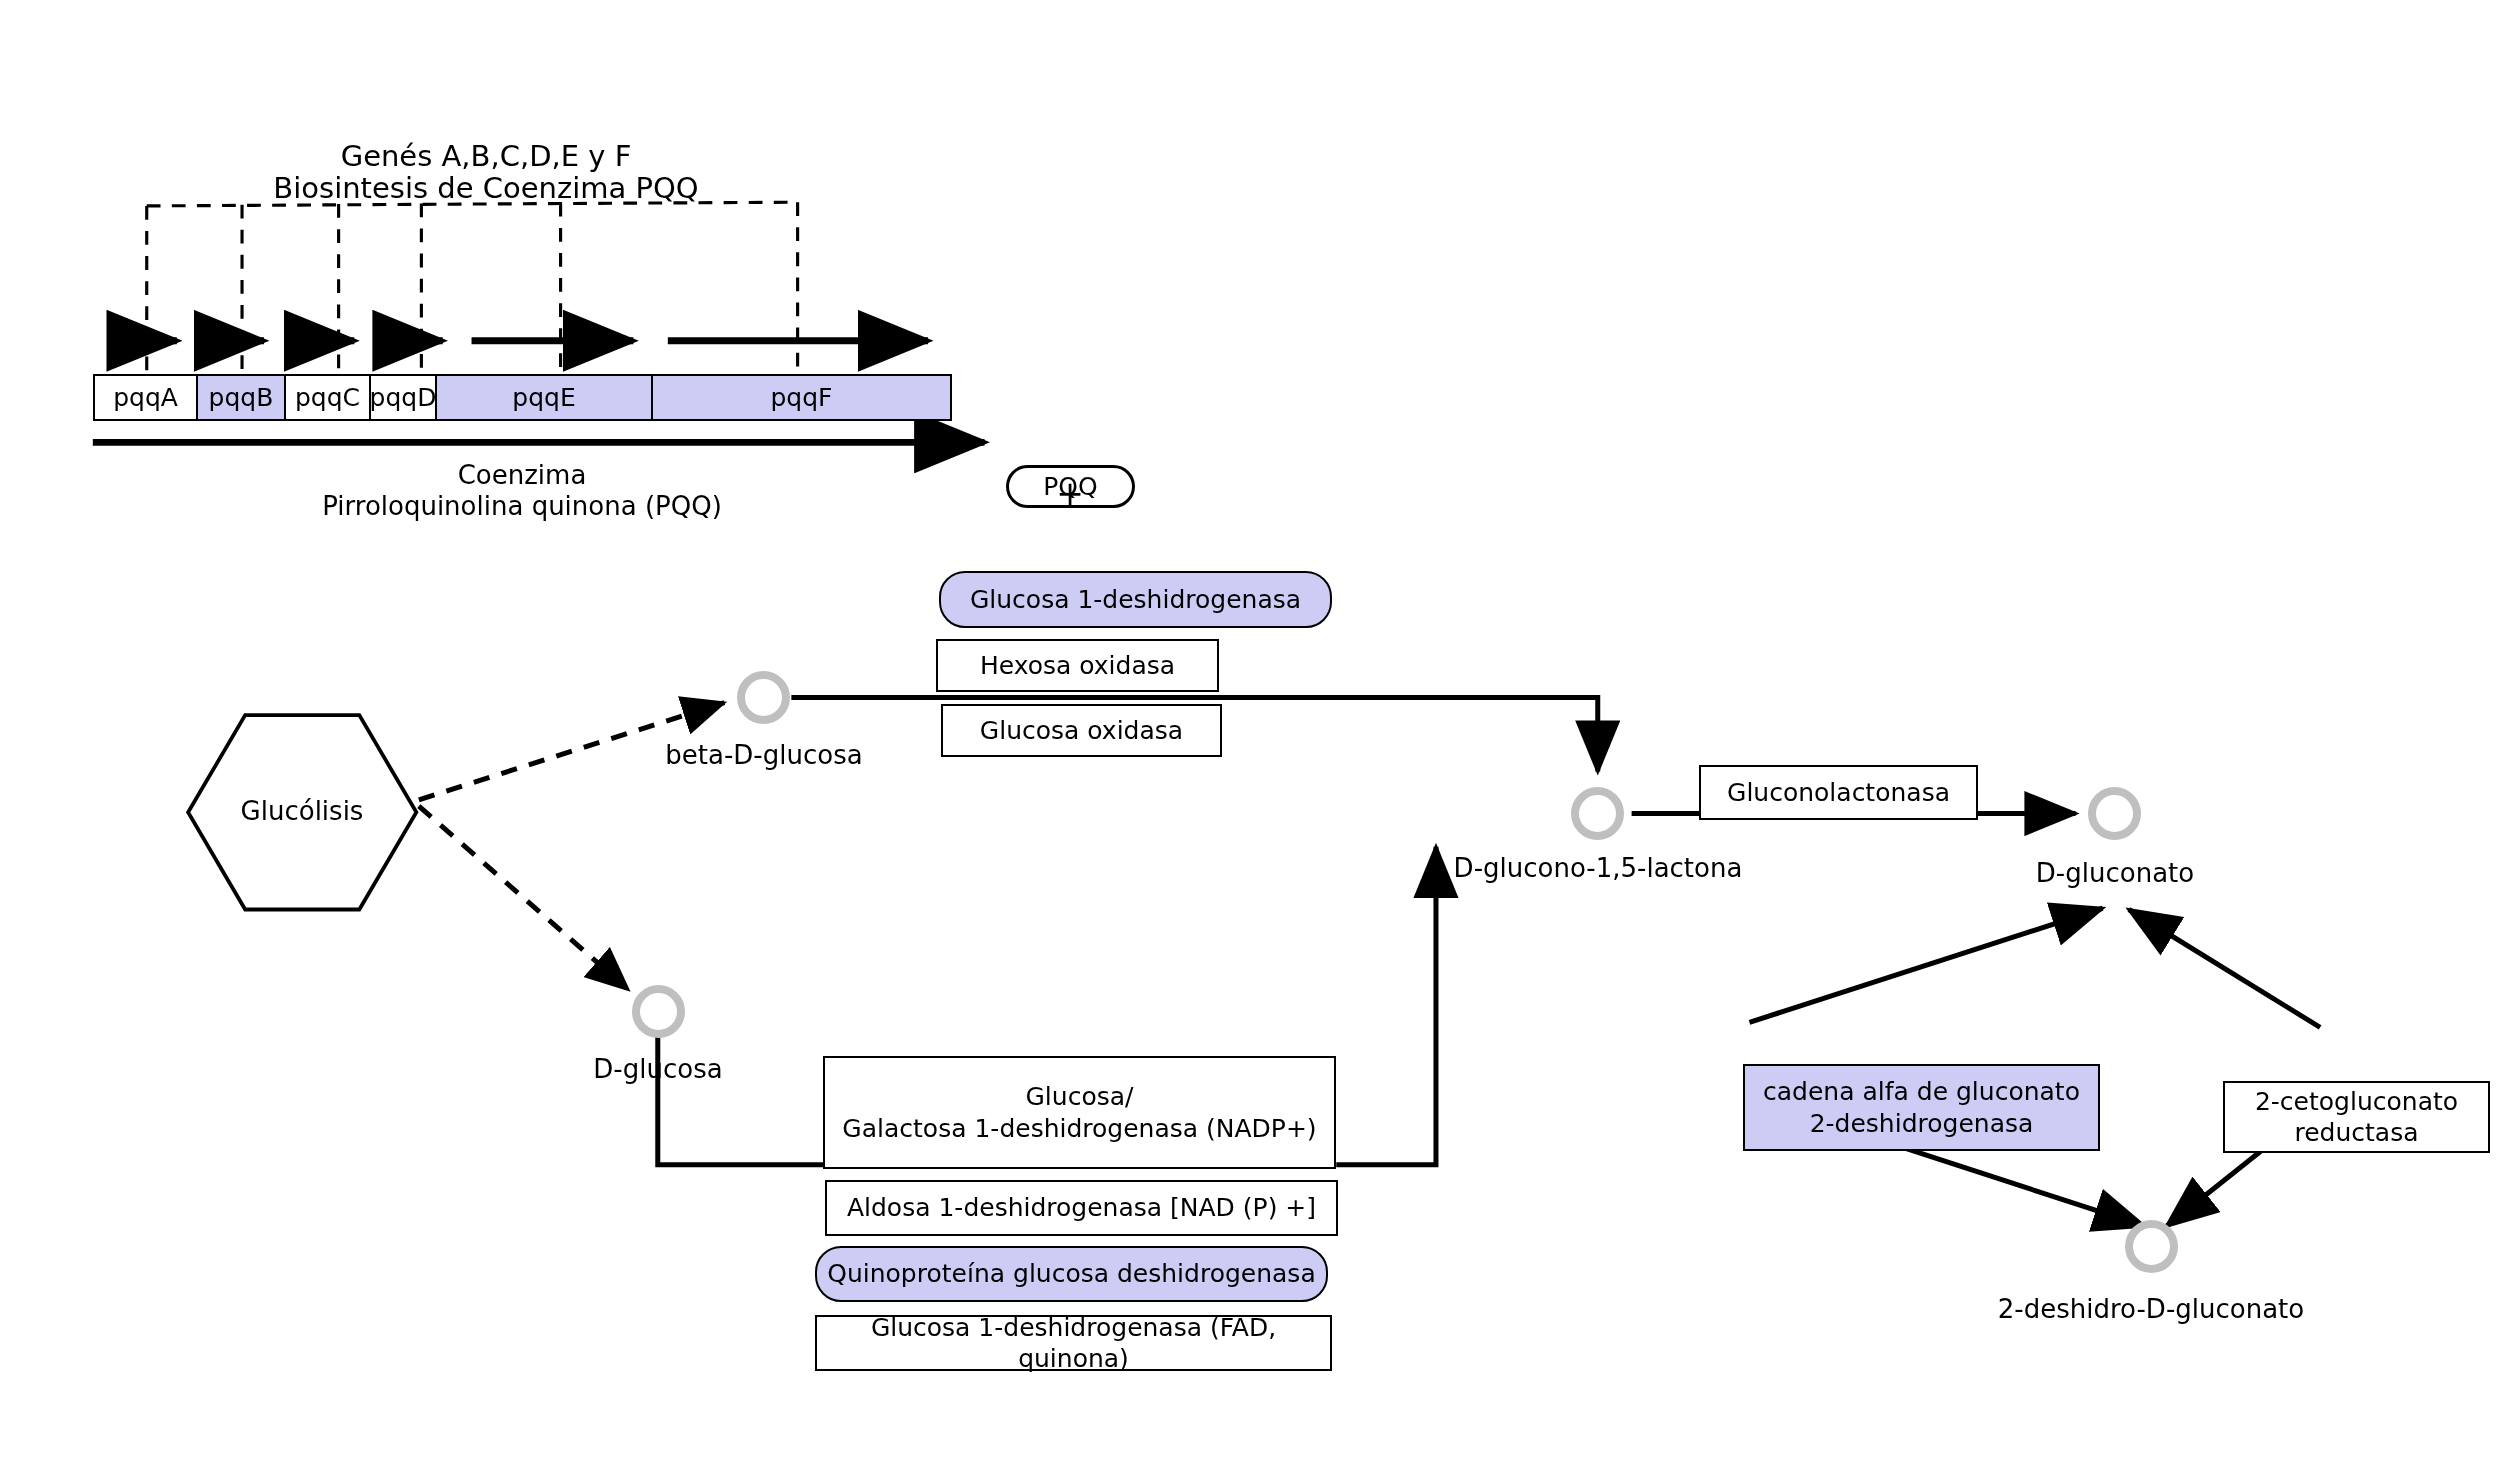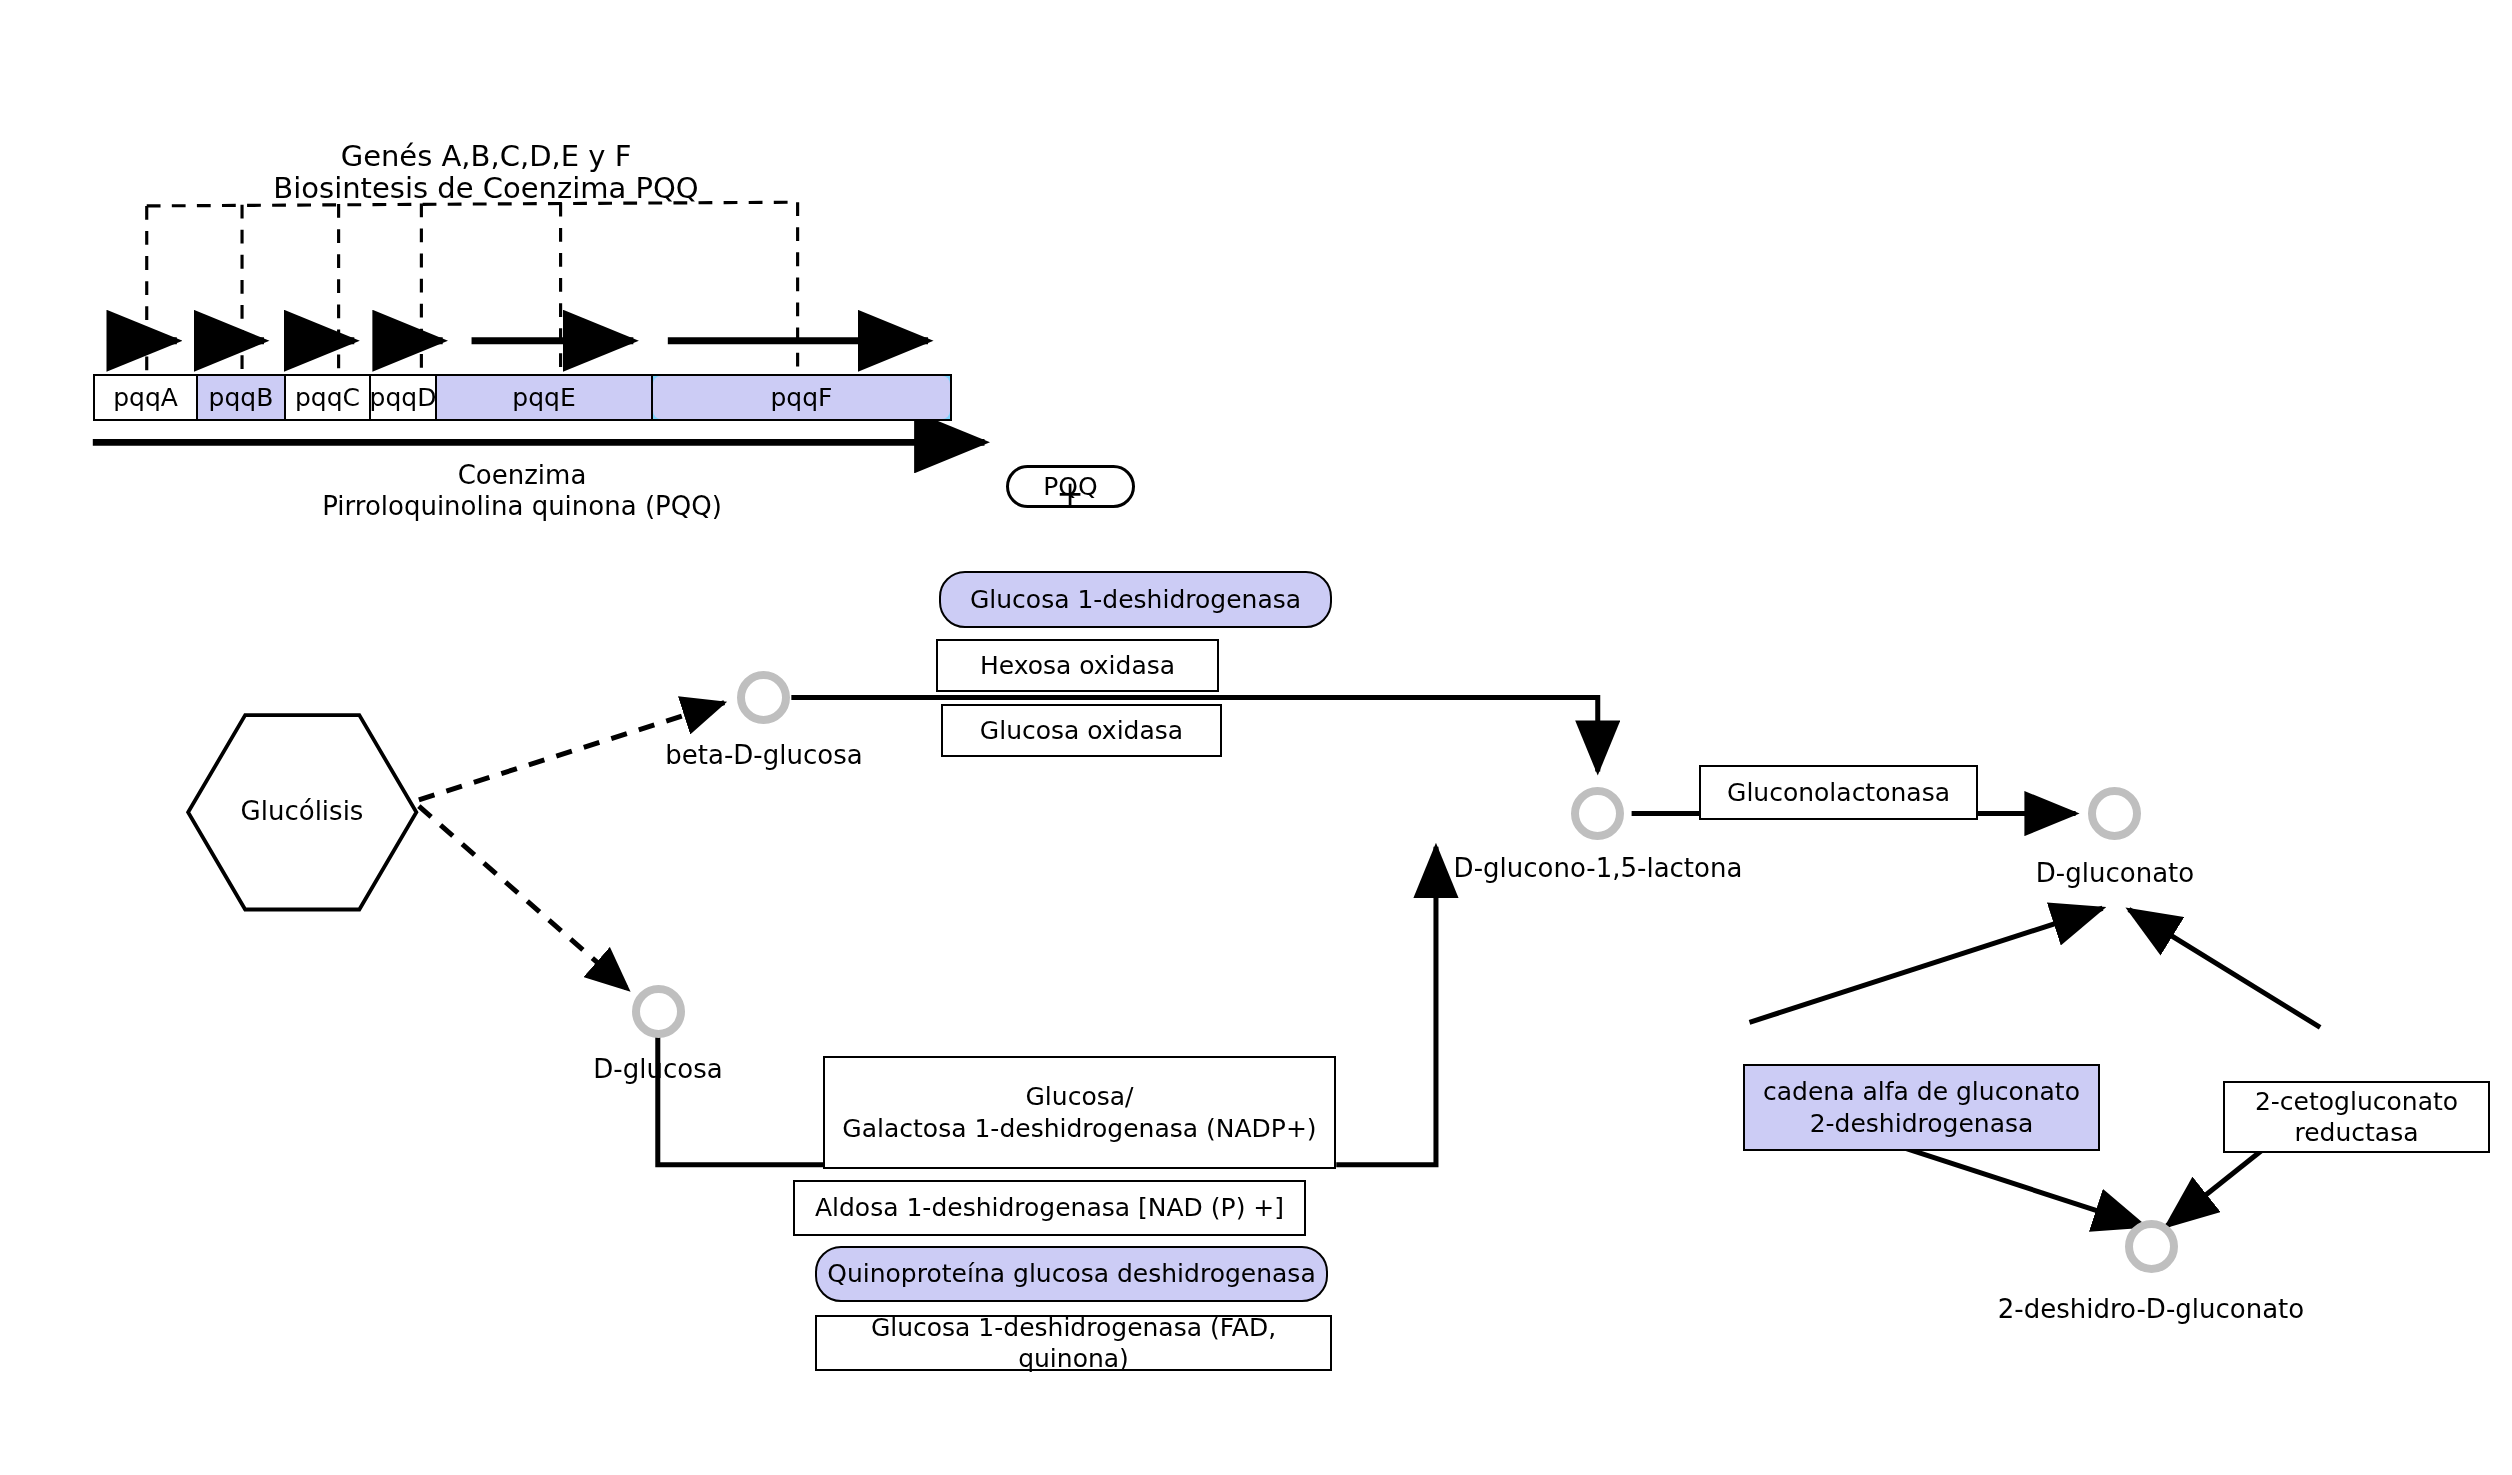--- a/index.html
+++ b/index.html
@@ -91,42 +91,42 @@
 
   <div class="txt title-txt ctr" style="left:486px;top:139px;">Genés A,B,C,D,E y F</div>
   <div class="txt title-txt ctr" style="left:486px;top:171px;">Biosintesis de Coenzima PQQ</div>
 
   <div class="gene-strip" style="left:93px;top:374px;width:859px;height:47px;">
     <div class="gene" style="width:103px;">pqqA</div>
     <div class="gene hl" style="width:88px;">pqqB</div>
     <div class="gene" style="width:85px;">pqqC</div>
     <div class="gene" style="width:66px;">pqqD</div>
     <div class="gene hl" style="width:216px;">pqqE</div>
-    <div class="gene hl" style="flex:1;border-radius:8px;">pqqF</div>
+    <div class="gene hl" style="flex:1;">pqqF</div>
   </div>
 
   <div class="txt lbl ctr" style="left:522px;top:460px;">Coenzima</div>
   <div class="txt lbl ctr" style="left:522px;top:491px;">Pirroloquinolina quinona (PQQ)</div>
 
   <div class="ebox round" style="left:1006px;top:421px;width:129px;height:43px;border-width:3.8px;">PQQ</div>
 
   <div class="txt plus ctr" style="left:1070px;top:475px;">+</div>
 
   <div class="ebox round hl" style="left:939px;top:527px;width:393px;height:57px;">Glucosa 1-deshidrogenasa</div>
 
   <div class="ebox" style="left:936px;top:595px;width:283px;height:53px;">Hexosa oxidasa</div>
 
   <div class="ebox" style="left:941px;top:660px;width:281px;height:53px;">Glucosa oxidasa</div>
 
   <div class="ebox" style="left:1699px;top:721px;width:279px;height:55px;">Gluconolactonasa</div>
 
   <div class="ebox" style="left:823px;top:1012px;width:513px;height:113px;white-space:pre-line;">Glucosa/
 Galactosa 1-deshidrogenasa (NADP+)</div>
 
-  <div class="ebox" style="left:793px;top:1136px;width:513px;height:56px;">Aldosa 1-deshidrogenasa [NAD (P) +]</div>
+  <div class="ebox" style="left:825px;top:1136px;width:513px;height:56px;">Aldosa 1-deshidrogenasa [NAD (P) +]</div>
 
   <div class="ebox round hl" style="left:815px;top:1202px;width:513px;height:56px;">Quinoproteína glucosa deshidrogenasa</div>
 
   <div class="ebox" style="left:815px;top:1271px;width:517px;height:56px;">Glucosa 1-deshidrogenasa (FAD, quinona)</div>
 
   <div class="ebox hl" style="left:1743px;top:1020px;width:357px;height:87px;white-space:pre-line;">cadena alfa de gluconato
 2-deshidrogenasa</div>
 
   <div class="ebox" style="left:2223px;top:1037px;width:267px;height:72px;white-space:pre-line;">2-cetogluconato
 reductasa</div>

